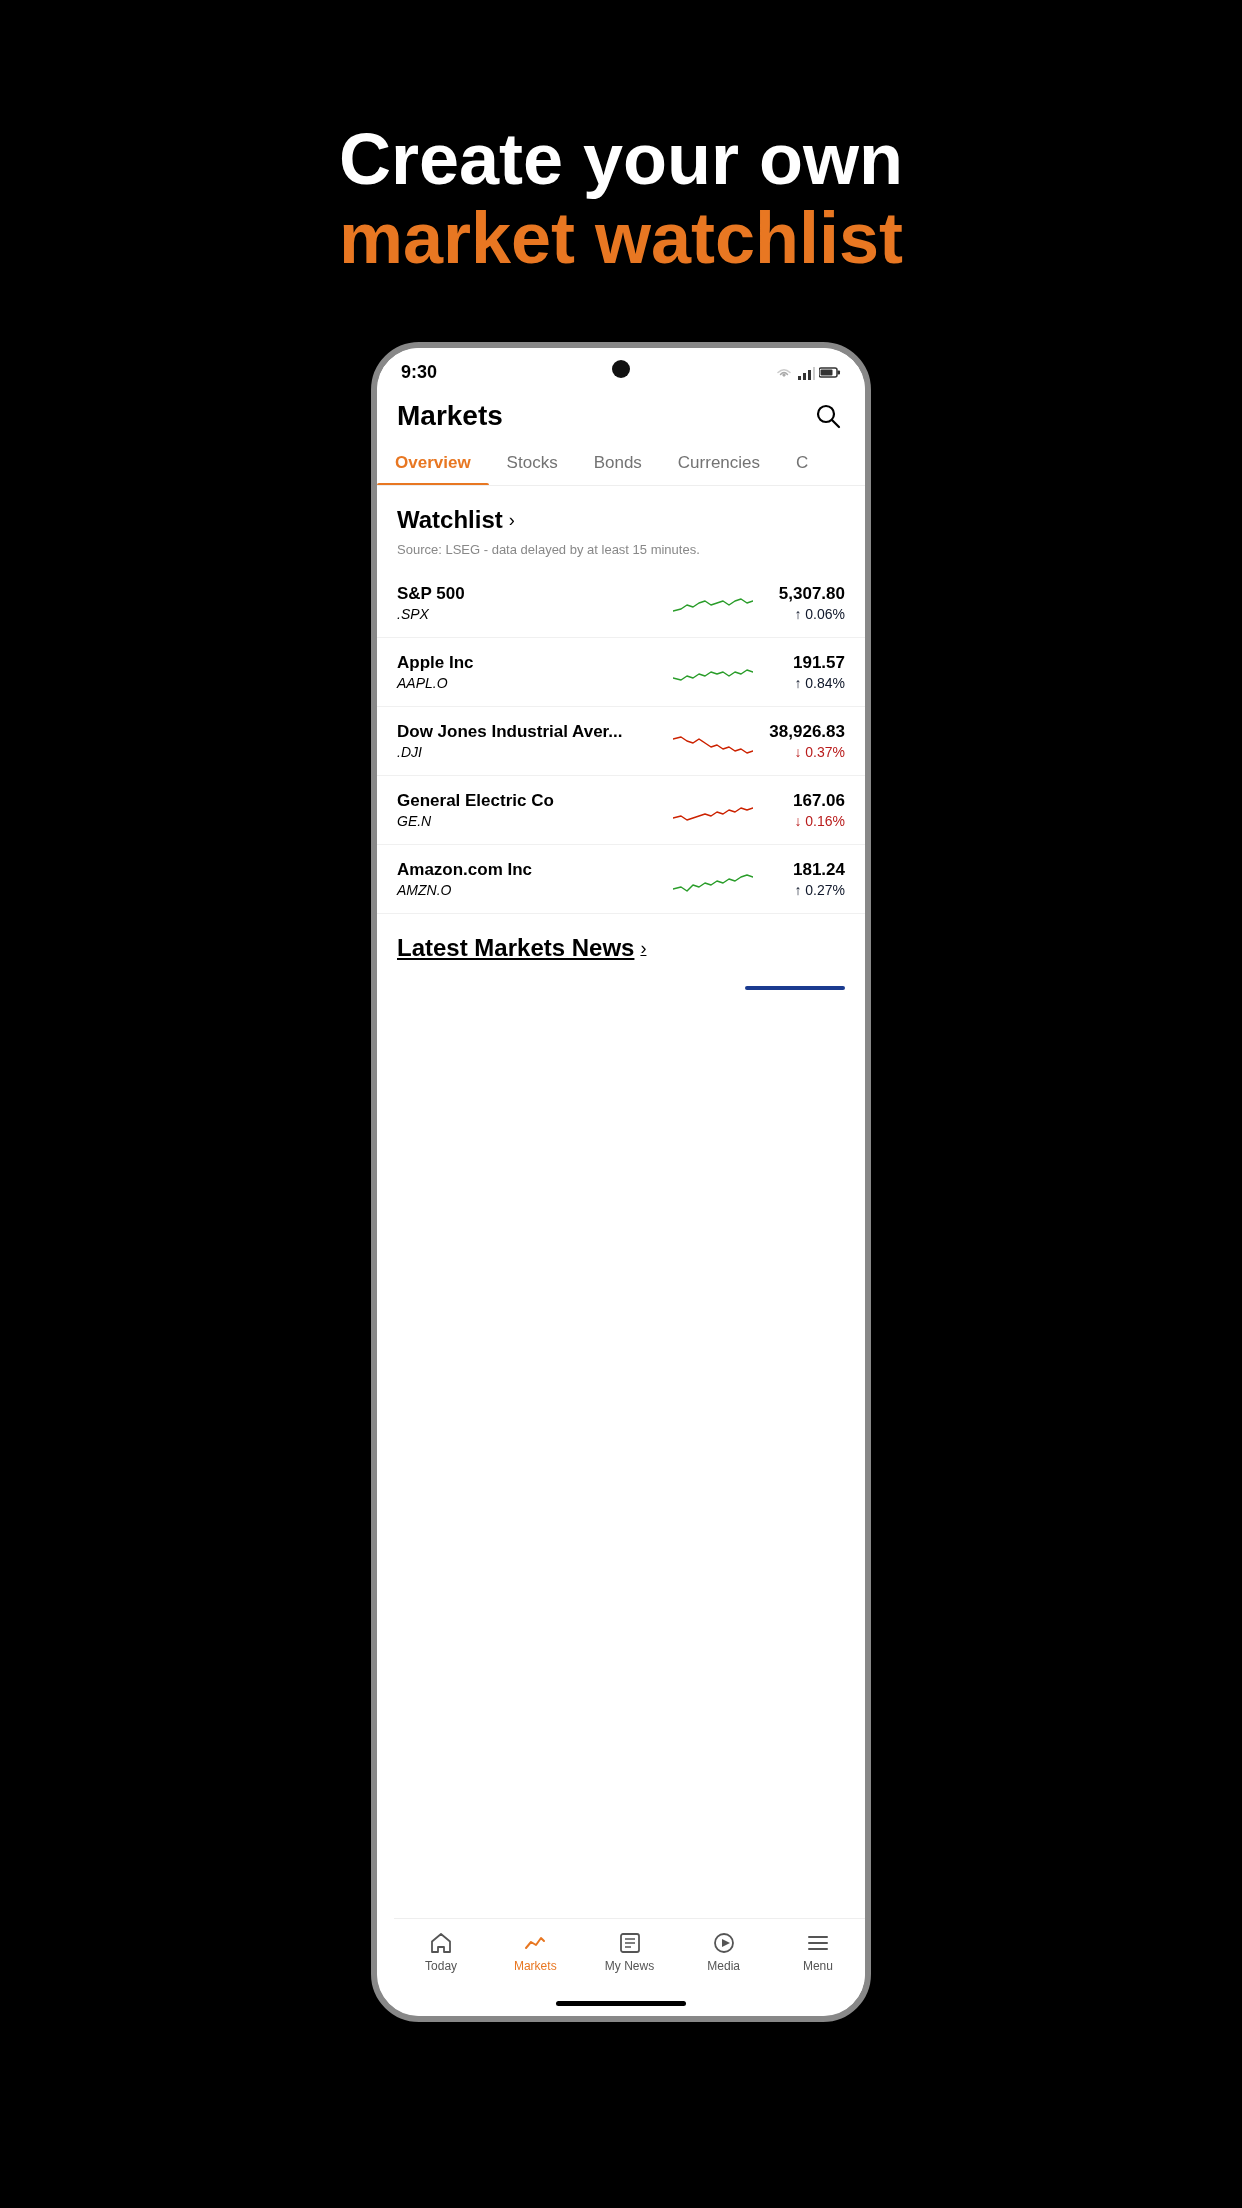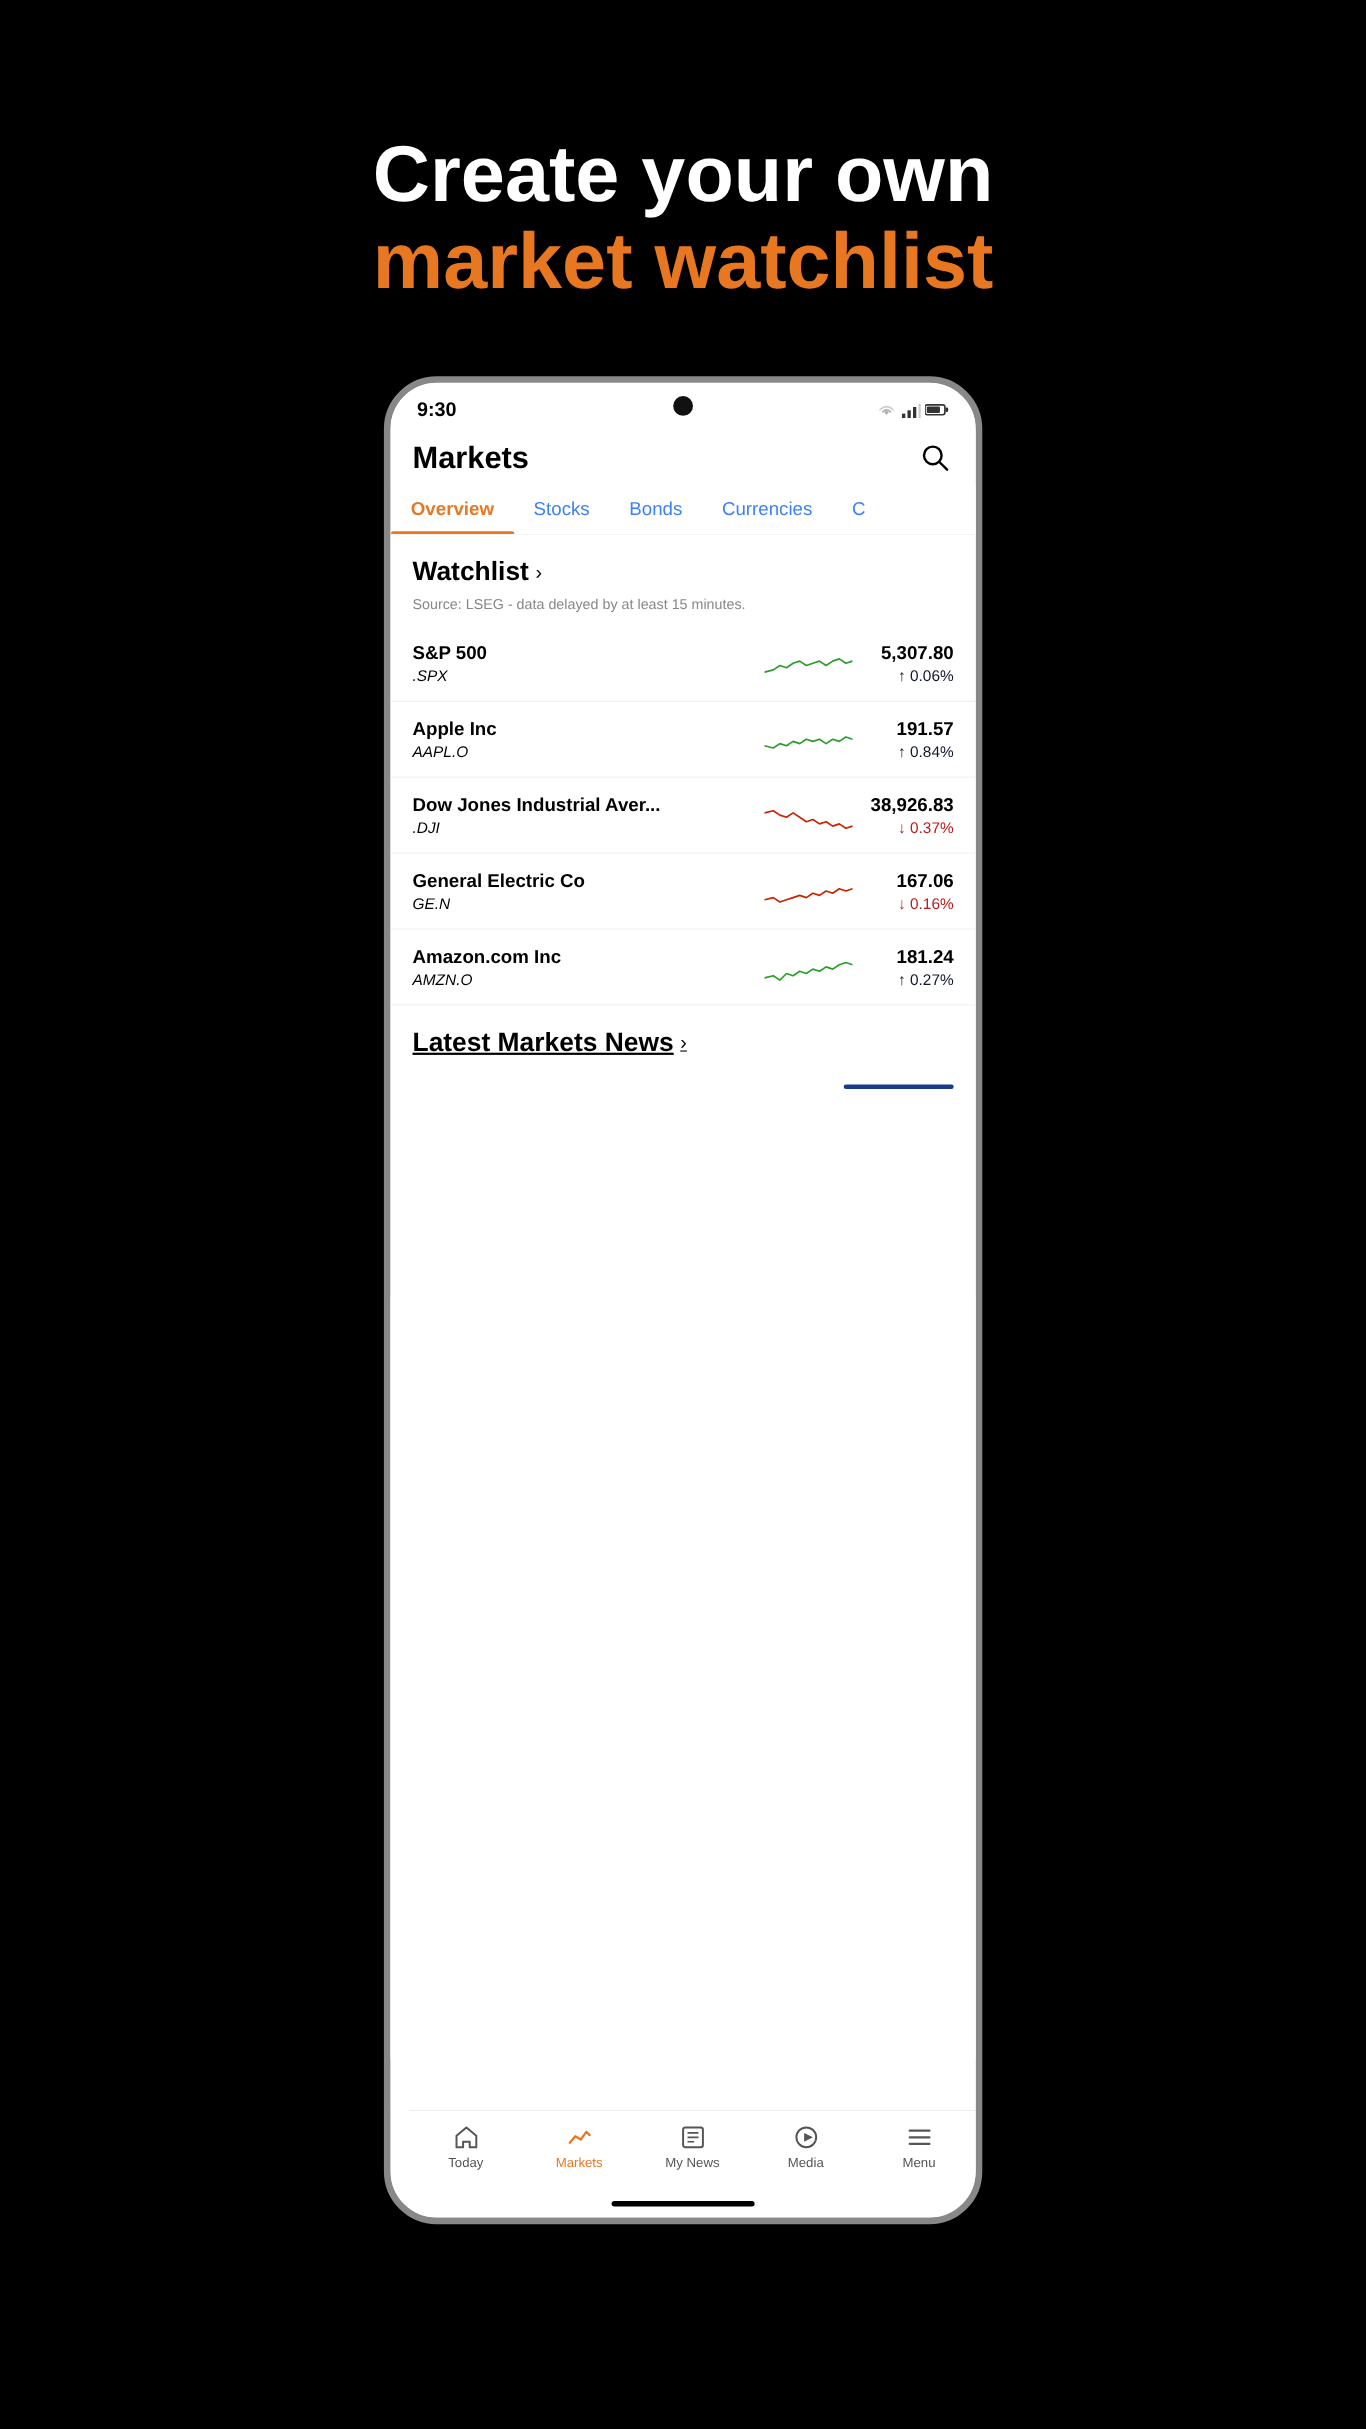--- a/index.html
+++ b/index.html
@@ -27,21 +27,21 @@
       line-height: 1.1;
     }
     .hero-line2 {
       color: #e87722;
       font-size: 72px;
       font-weight: 800;
       line-height: 1.1;
     }
 
     .phone-frame {
-      width: 544px;
+      width: 500px;
       height: 1680px;
       background: #f0f0f0;
       border-radius: 48px;
       border: 6px solid #888;
       overflow: hidden;
       position: relative;
       display: flex;
       flex-direction: column;
       box-shadow: 0 20px 60px rgba(0,0,0,0.6);
     }
@@ -107,21 +107,21 @@
     
     .tabs-bar {
       display: flex;
       border-bottom: 1px solid #eee;
       background: #fff;
       overflow-x: hidden;
     }
     .tab-item {
       padding: 12px 18px;
       font-size: 17px;
-      color: #3b82f6;
+      color: #737373;
       cursor: pointer;
       white-space: nowrap;
       position: relative;
       font-weight: 500;
     }
     .tab-item.active {
       color: #e87722;
       font-weight: 600;
     }
     .tab-item.active::after {

